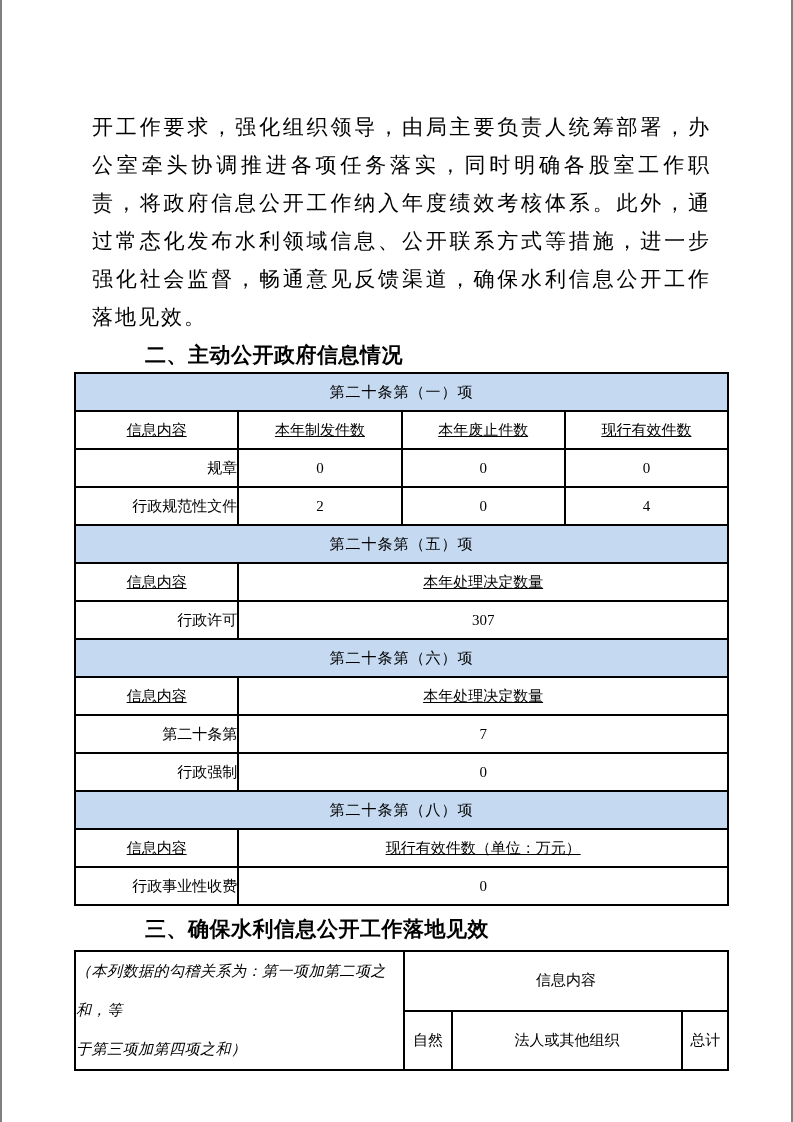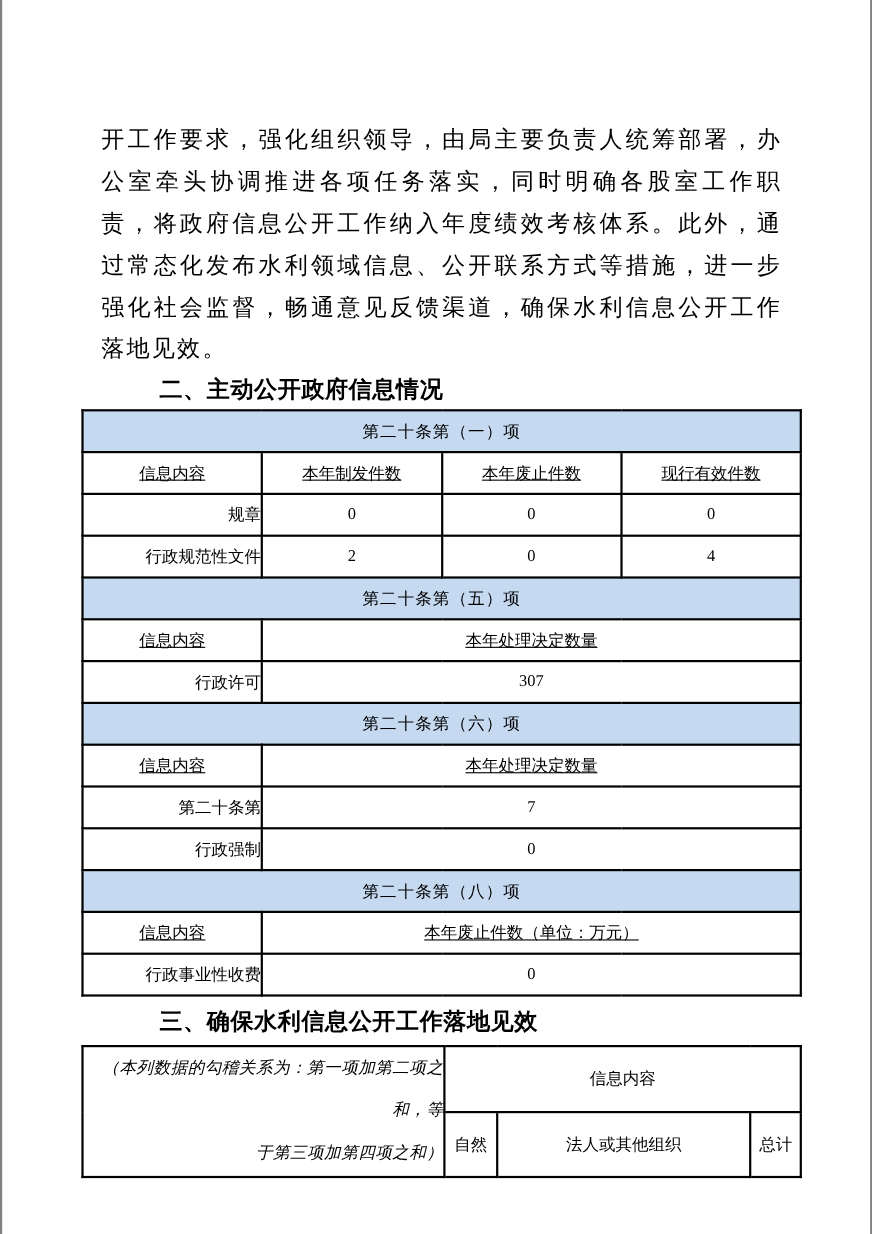--- a/index.html
+++ b/index.html
@@ -50,21 +50,20 @@
   }
   td.head { text-align: center; text-decoration: underline; }
   td.lbl  { text-align: right; padding-left: 6px; }
   td.val  { text-align: center; font-size: 16px; }
   table.apply tr { height: 39px; }
   td.note {
     font-style: italic;
     font-size: 13px;
     padding-left: 8px;
     letter-spacing: 0.5px;
-    text-align: right;
   }
   td.note div { line-height: 39px; }
   td.ctr { text-align: center; }
 </style>
 </head>
 <body>
 
 <div class="page">
 
   <p class="para">开工作要求，强化组织领导，由局主要负责人统筹部署，办公室牵头协调推进各项任务落实，同时明确各股室工作职责，将政府信息公开工作纳入年度绩效考核体系。此外，通过常态化发布水利领域信息、公开联系方式等措施，进一步强化社会监督，畅通意见反馈渠道，确保水利信息公开工作落地见效。</p>
@@ -128,21 +127,21 @@
       <tr>
         <td class="lbl">行政强制</td>
         <td class="val" colspan="3">0</td>
       </tr>
 
       <tr>
         <td class="band" colspan="4" style="background:#c5d9f1">第二十条第（八）项</td>
       </tr>
       <tr>
         <td class="head">信息内容</td>
-        <td class="head" colspan="3">本年废止件数（单位：万元）</td>
+        <td class="head" colspan="3">现行有效件数（单位：万元）</td>
       </tr>
       <tr>
         <td class="lbl">行政事业性收费</td>
         <td class="val" colspan="3">0</td>
       </tr>
     </tbody>
   </table>
 
   <h2 class="heading heading3">三、确保水利信息公开工作落地见效</h2>
 

